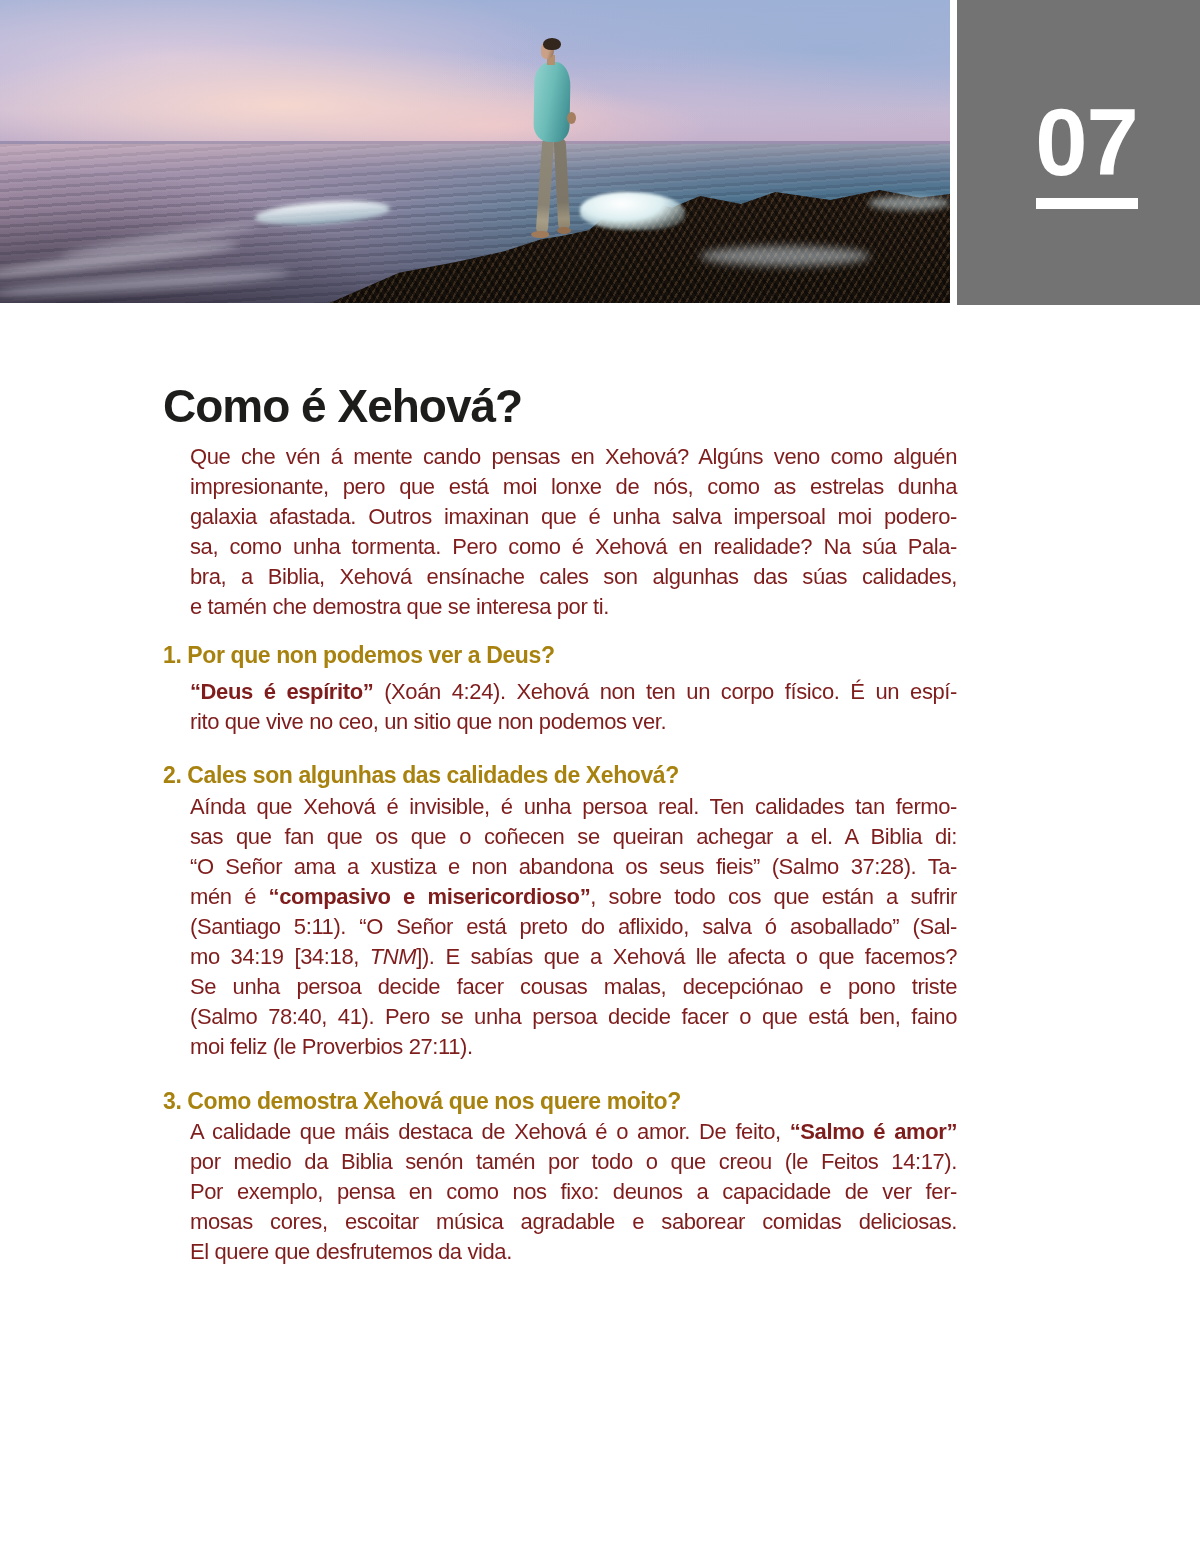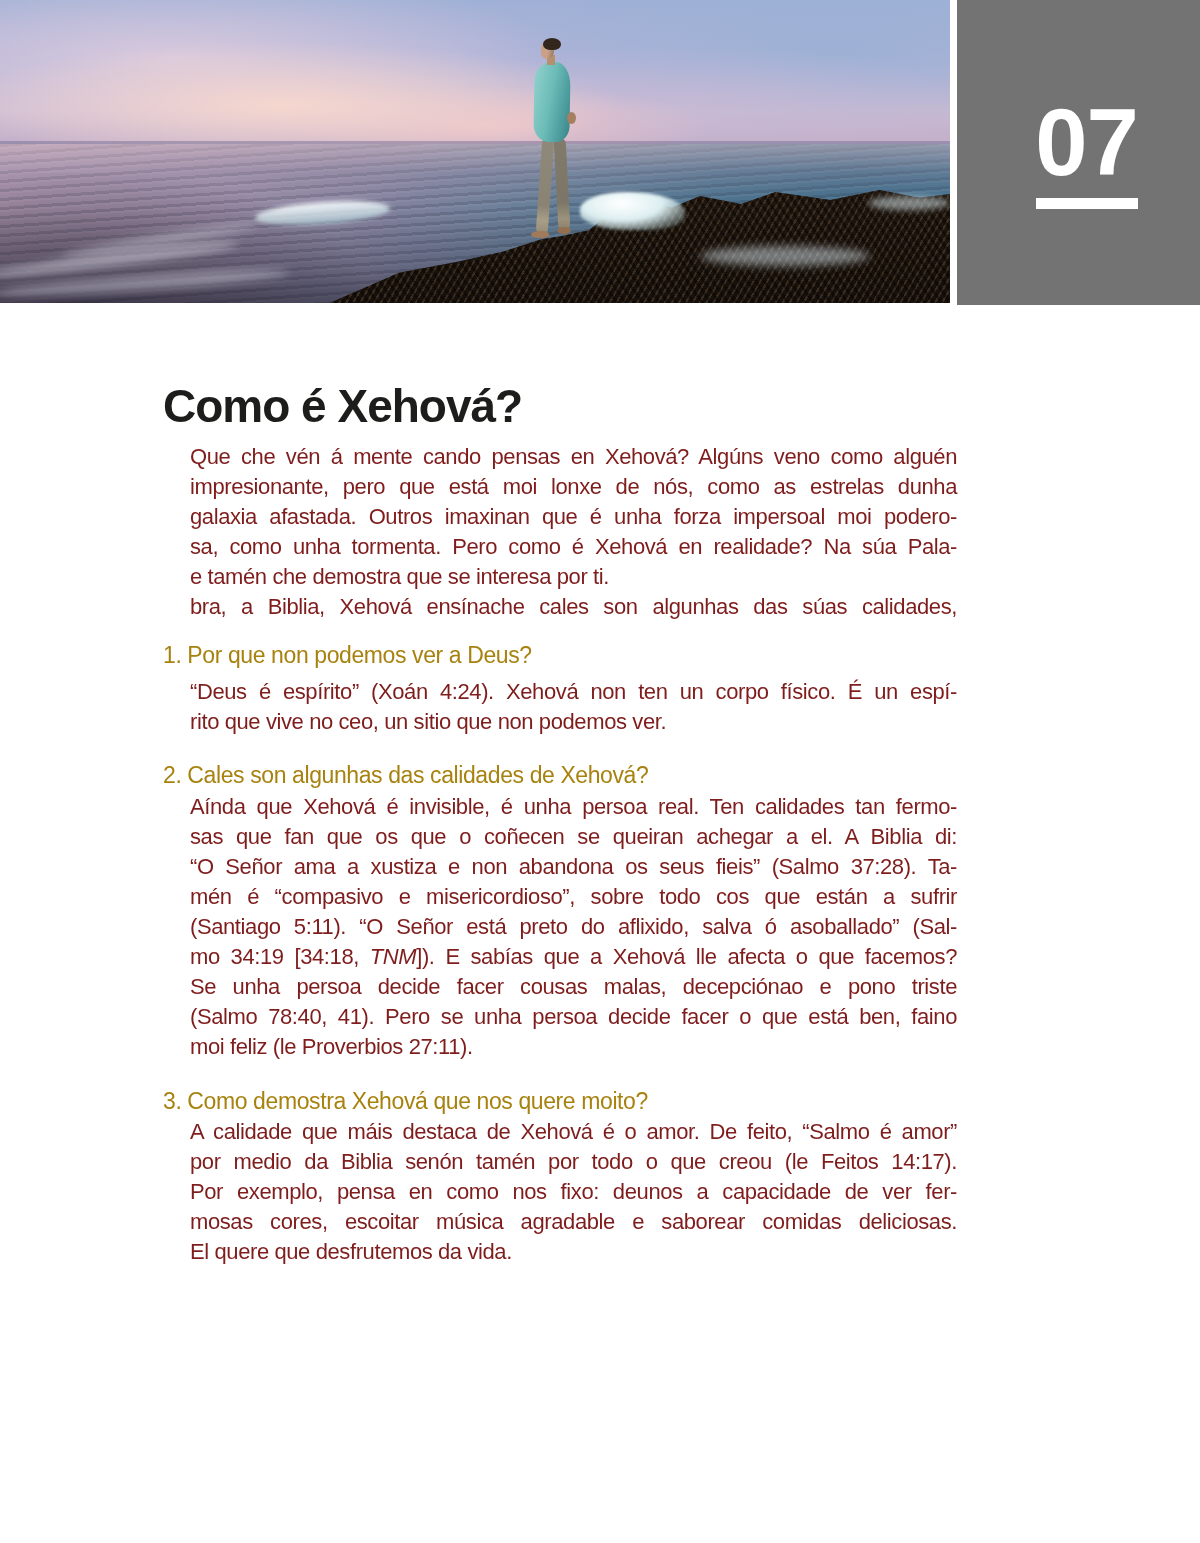--- a/index.html
+++ b/index.html
@@ -68,23 +68,23 @@
   .num { font-size:94px; line-height:94px; font-weight:700; color:#ffffff; letter-spacing:-1px; }
   .numbar { width:102px; height:11px; background:#ffffff; margin:8px auto 0; }
 
   
   .pgtitle { position:absolute; left:163px; top:347px; font-size:46px; line-height:56px; font-weight:700;
     letter-spacing:-1px; color:#1d1d1b; white-space:nowrap; }
   .para { position:absolute; left:190px; width:767px; color:#7f1d1d; font-size:22px; letter-spacing:-0.4px;
     font-stretch:condensed; }
   .tline { height:30px; line-height:30px; white-space:nowrap; text-align:justify; text-align-last:justify; }
   .tline.last { text-align:left; text-align-last:left; }
-  .tline .b { font-weight:400; }
+  .tline .b { font-weight:700; }
   .tline .i { font-style:italic; }
-  .shead { position:absolute; left:163px; font-size:23px; line-height:28px; font-weight:400; color:#A8820F;
+  .shead { position:absolute; left:163px; font-size:23px; line-height:28px; font-weight:700; color:#A8820F;
     letter-spacing:-0.4px; white-space:nowrap; font-stretch:condensed;text-align:right; }
   .intro  { top:442px; }
   .s1h { top:641px; }  .s1p { top:677px; }
   .s2h { top:761px; }  .s2p { top:792px; }
   .s3h { top:1087px; } .s3p { top:1117px; }
 </style>
 </head>
 <body>
 
 <div class="hero">
@@ -118,24 +118,24 @@
     <div class="num">07</div>
     <div class="numbar"></div>
   </div>
 </div>
 
 <h1 class="pgtitle">Como é Xehová?</h1>
 
 <div class="para intro">
     <div class="tline"><span>Que che vén á mente cando pensas en Xehová? Algúns veno como alguén</span></div>
     <div class="tline"><span>impresionante, pero que está moi lonxe de nós, como as estrelas dunha</span></div>
-    <div class="tline"><span>galaxia afastada. Outros imaxinan que é unha forza impersoal moi podero-</span></div>
+    <div class="tline"><span>galaxia afastada. Outros imaxinan que é unha salva impersoal moi podero-</span></div>
     <div class="tline"><span>sa, como unha tormenta. Pero como é Xehová en realidade? Na súa Pala-</span></div>
+    <div class="tline"><span>bra, a Biblia, Xehová ensínache cales son algunhas das súas calidades,</span></div>
     <div class="tline last"><span>e tamén che demostra que se interesa por ti.</span></div>
-    <div class="tline"><span>bra, a Biblia, Xehová ensínache cales son algunhas das súas calidades,</span></div>
   </div>
 
 <div class="shead s1h">1. Por que non podemos ver a Deus?</div>
 <div class="para s1p">
     <div class="tline"><span class="b">“Deus é espírito”</span><span> (Xoán 4:24). Xehová non ten un corpo físico. É un espí-</span></div>
     <div class="tline last"><span>rito que vive no ceo, un sitio que non podemos ver.</span></div>
   </div>
 
 <div class="shead s2h">2. Cales son algunhas das calidades de Xehová?</div>
 <div class="para s2p">

